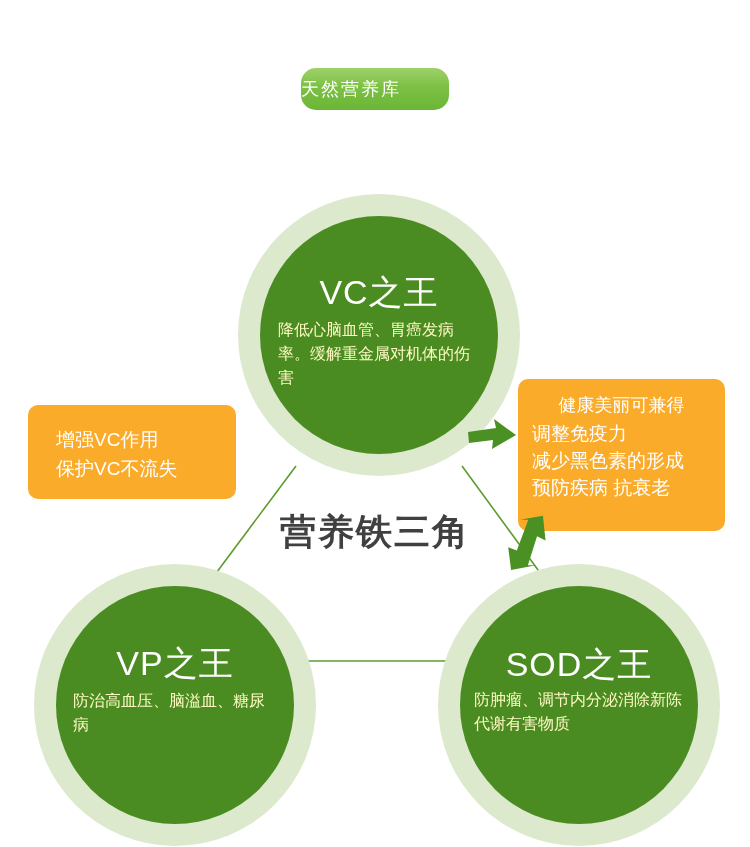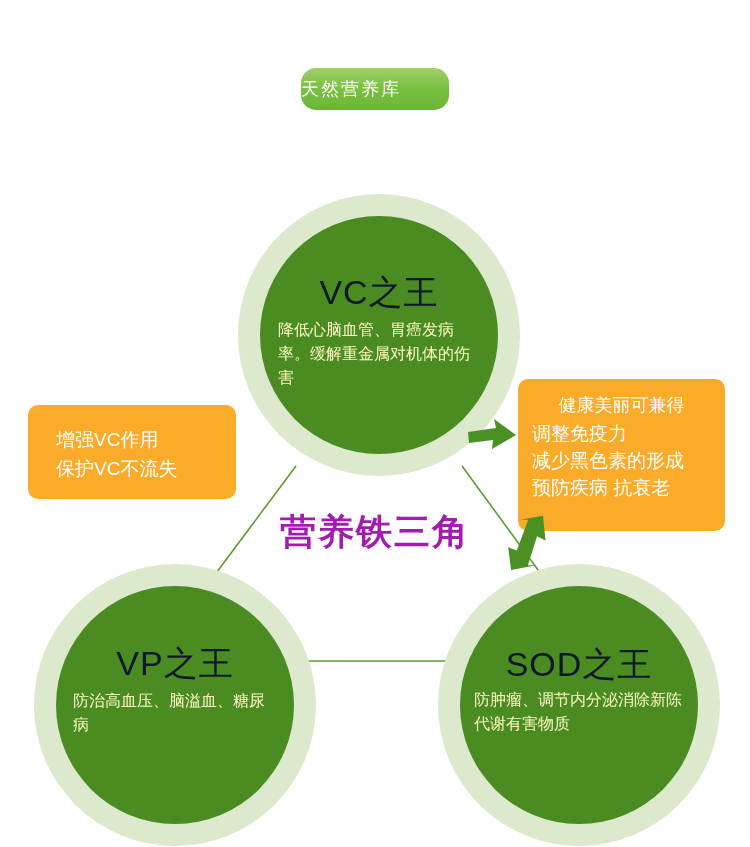--- a/index.html
+++ b/index.html
@@ -74,21 +74,21 @@
   .node-inner {
     border-radius: 50%;
     background: #4a8c21;
     display: flex;
     flex-direction: column;
     align-items: center;
     justify-content: center;
     box-sizing: border-box;
   }
   .node-title {
-    color: #0f172a;
+    color: #ffffff;
     font-size: 34px;
     line-height: 1.1;
     letter-spacing: 1px;
     white-space: nowrap;
   }
   .node-desc {
     color: #fef9c3;
     font-size: 16px;
     line-height: 1.5;
     text-align: left;
@@ -112,21 +112,21 @@
   #node-sod .node-title { align-self: center; margin-top: -28px; margin-bottom: 4px; }
   #node-sod .node-desc { width: 210px; text-align: left; }
 
   
   .center-caption {
     position: absolute;
     left: 0;
     top: 508px;
     width: 750px;
     text-align: center;
-    color: #a21caf;
+    color: #404040;
     font-size: 36px;
     font-weight: bold;
     letter-spacing: 2px;
     white-space: nowrap;
   }
 
   
   .callout {
     position: absolute;
     background: #fbab2a;

